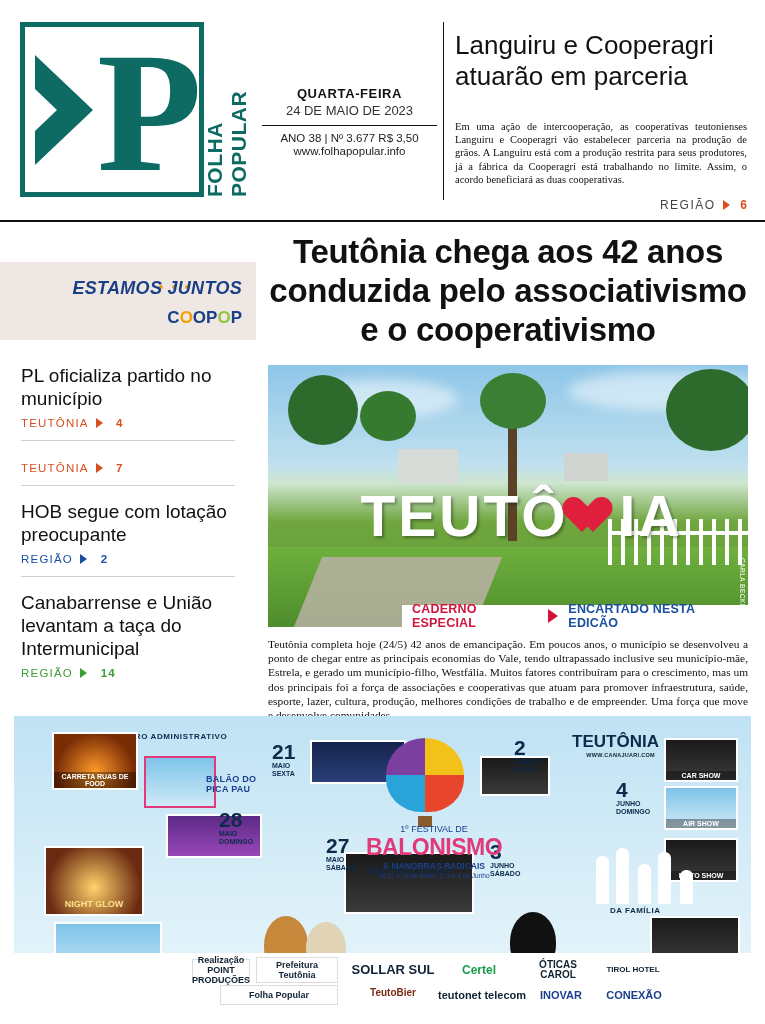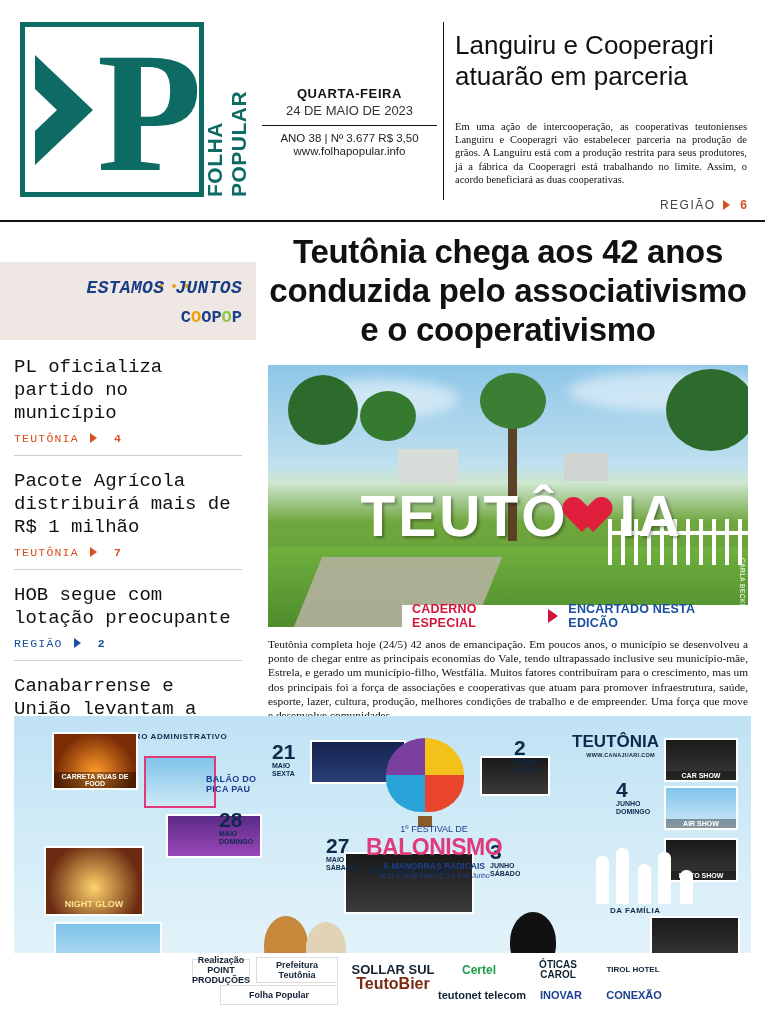--- a/index.html
+++ b/index.html
@@ -66,41 +66,41 @@
   .mast-lead .tagline {
     margin-top: 12px; text-align: right;
     font-size: 12px; letter-spacing: 1.5px; color: #444; font-weight: 400;
   }
   .mast-lead .tagline .pg { color: #d84f1e; font-weight: 700; letter-spacing: 0; }
   .tri { display: inline-block; width: 0; height: 0;
     border-top: 5px solid transparent; border-bottom: 5px solid transparent;
     border-left: 7px solid #d84f1e; vertical-align: middle; margin: 0 5px 2px 3px; }
 
   
-  .leftcol { position: absolute; left: 0; top: 262px; width: 256px; font-family: Liberation Mono, monospace; }
+  .leftcol { position: absolute; left: 0; top: 262px; width: 256px; }
   .sponsor {
     width: 256px; height: 78px; background: #efe7e3;
     position: relative;
   }
   .sponsor .title {
     position: absolute; right: 14px; top: 16px;
     font-size: 18px; font-weight: 700; font-style: italic; color: #1a3f86;
     letter-spacing: .3px;
   }
   .sponsor .dots { position: absolute; right: 58px; top: 13px; }
   .sponsor .dots i { display: inline-block; width: 4px; height: 4px; border-radius: 50%;
      background: #e8a020; margin-right: 9px; }
   .sponsor .brand {
     position: absolute; right: 14px; top: 46px;
     font-size: 17px; font-weight: 700; color: #1a3f86;
   }
   .sponsor .brand .o1 { color: #f2a007; }
   .sponsor .brand .o2 { color: #8fc63d; }
 
-  .headlines { padding: 0 14px; }
+  .headlines { padding: 0 21px; margin-top: 8px; }
   .hl { padding: 14px 0 10px; border-bottom: 1px solid #cfcfcf; }
   .hl:first-child { padding-top: 16px; }
   .hl h3 { font-size: 19px; line-height: 23px; font-weight: 400; color: #111; }
   .hl .meta { margin-top: 7px; font-size: 11.5px; letter-spacing: 1.2px; }
   .hl .meta .sec { font-weight: 400; }
   .hl .meta .num { font-weight: 700; margin-left: 4px; }
   .sec-orange { color: #d84f1e; } .tri-orange { border-left-color: #d84f1e; }
   .sec-blue { color: #1a4fa0; } .tri-blue { border-left-color: #1a4fa0; }
   .sec-green { color: #3f9b35; } .tri-green { border-left-color: #3f9b35; }
 
@@ -260,21 +260,20 @@
       <div class="hl">
         <h3>PL oficializa partido no município</h3>
         <div class="meta">
           <span class="sec sec-orange">TEUTÔNIA</span>
           <span class="tri tri-orange"></span>
           <span class="num sec-orange">4</span>
         </div>
       </div>
 
       <div class="hl">
-        <h3>Pacote Agrícola distribuirá mais de R$ 1 milhão</h3>
         <div class="meta">
           <span class="sec sec-orange">TEUTÔNIA</span>
           <span class="tri tri-orange"></span>
           <span class="num sec-orange">7</span>
         </div>
       </div>
 
       <div class="hl">
         <h3>HOB segue com lotação preocupante</h3>
         <div class="meta">
@@ -427,20 +426,20 @@
     <div class="mascot" style="left:496px;top:196px;width:46px;height:60px;background:#111"></div>
 
     <div class="footerbar">
       <div class="logo-chip" style="left:178px;top:6px;width:58px;height:22px">Realização POINT PRODUÇÕES</div>
       <div class="logo-chip" style="left:242px;top:4px;width:82px;height:26px">Prefeitura Teutônia</div>
       <div class="logo-chip" style="left:206px;top:32px;width:118px;height:20px">Folha Popular</div>
       <div class="logo-chip" style="left:332px;top:6px;width:94px;height:22px;border:none;font-size:13px">SOLLAR SUL</div>
       <div class="logo-chip" style="left:430px;top:6px;width:70px;height:22px;border:none;color:#1b9e4b;font-size:12px">Certel</div>
       <div class="logo-chip" style="left:506px;top:6px;width:76px;height:22px;border:none;font-size:10px">ÓTICAS CAROL</div>
       <div class="logo-chip" style="left:588px;top:4px;width:62px;height:26px;border:none;font-size:8px">TIROL HOTEL</div>
-      <div class="logo-chip" style="left:336px;top:21px;width:86px;height:20px;border:none;color:#7a2b12;font-size:16px">TeutoBier</div>
+      <div class="logo-chip" style="left:336px;top:30px;width:86px;height:20px;border:none;color:#7a2b12;font-size:10px">TeutoBier</div>
       <div class="logo-chip" style="left:424px;top:32px;width:88px;height:20px;border:none;font-size:11px">teutonet telecom</div>
       <div class="logo-chip" style="left:512px;top:32px;width:70px;height:20px;border:none;color:#1b3f8f;font-size:11px">INOVAR</div>
       <div class="logo-chip" style="left:586px;top:32px;width:68px;height:20px;border:none;color:#1b3f8f;font-size:11px">CONEXÃO</div>
     </div>
 
   </div>
 </div>
 
 </body></html>

